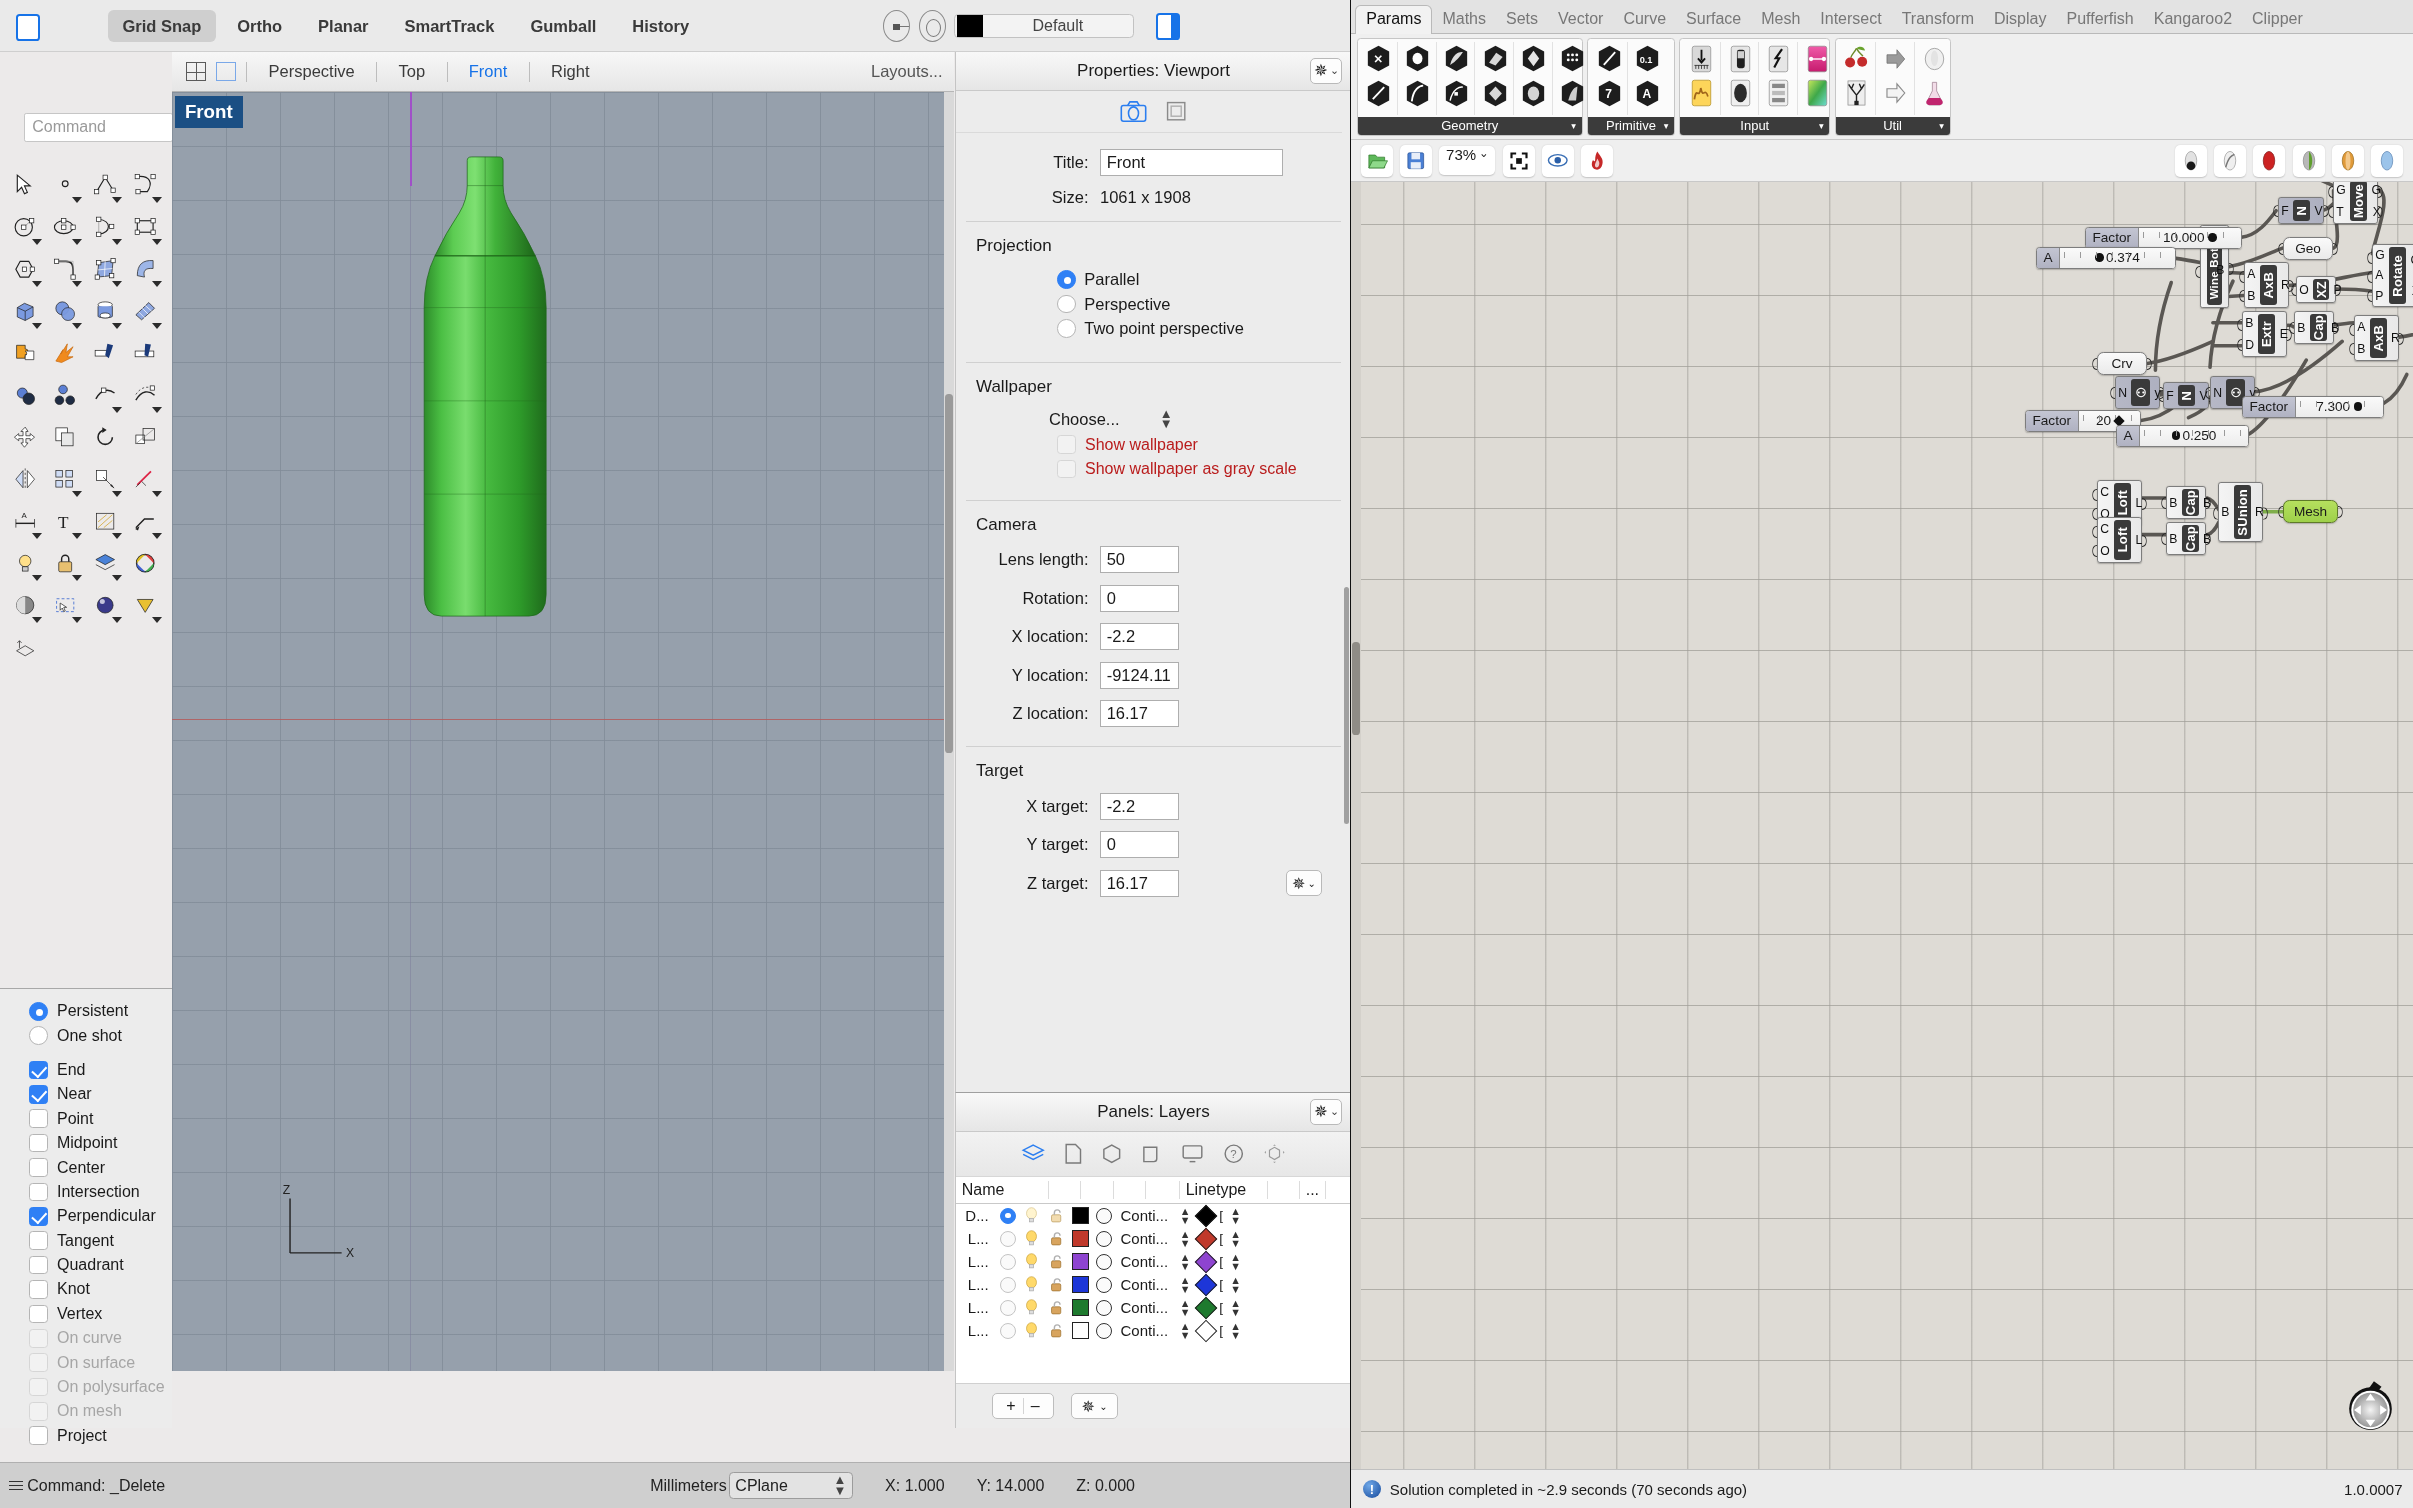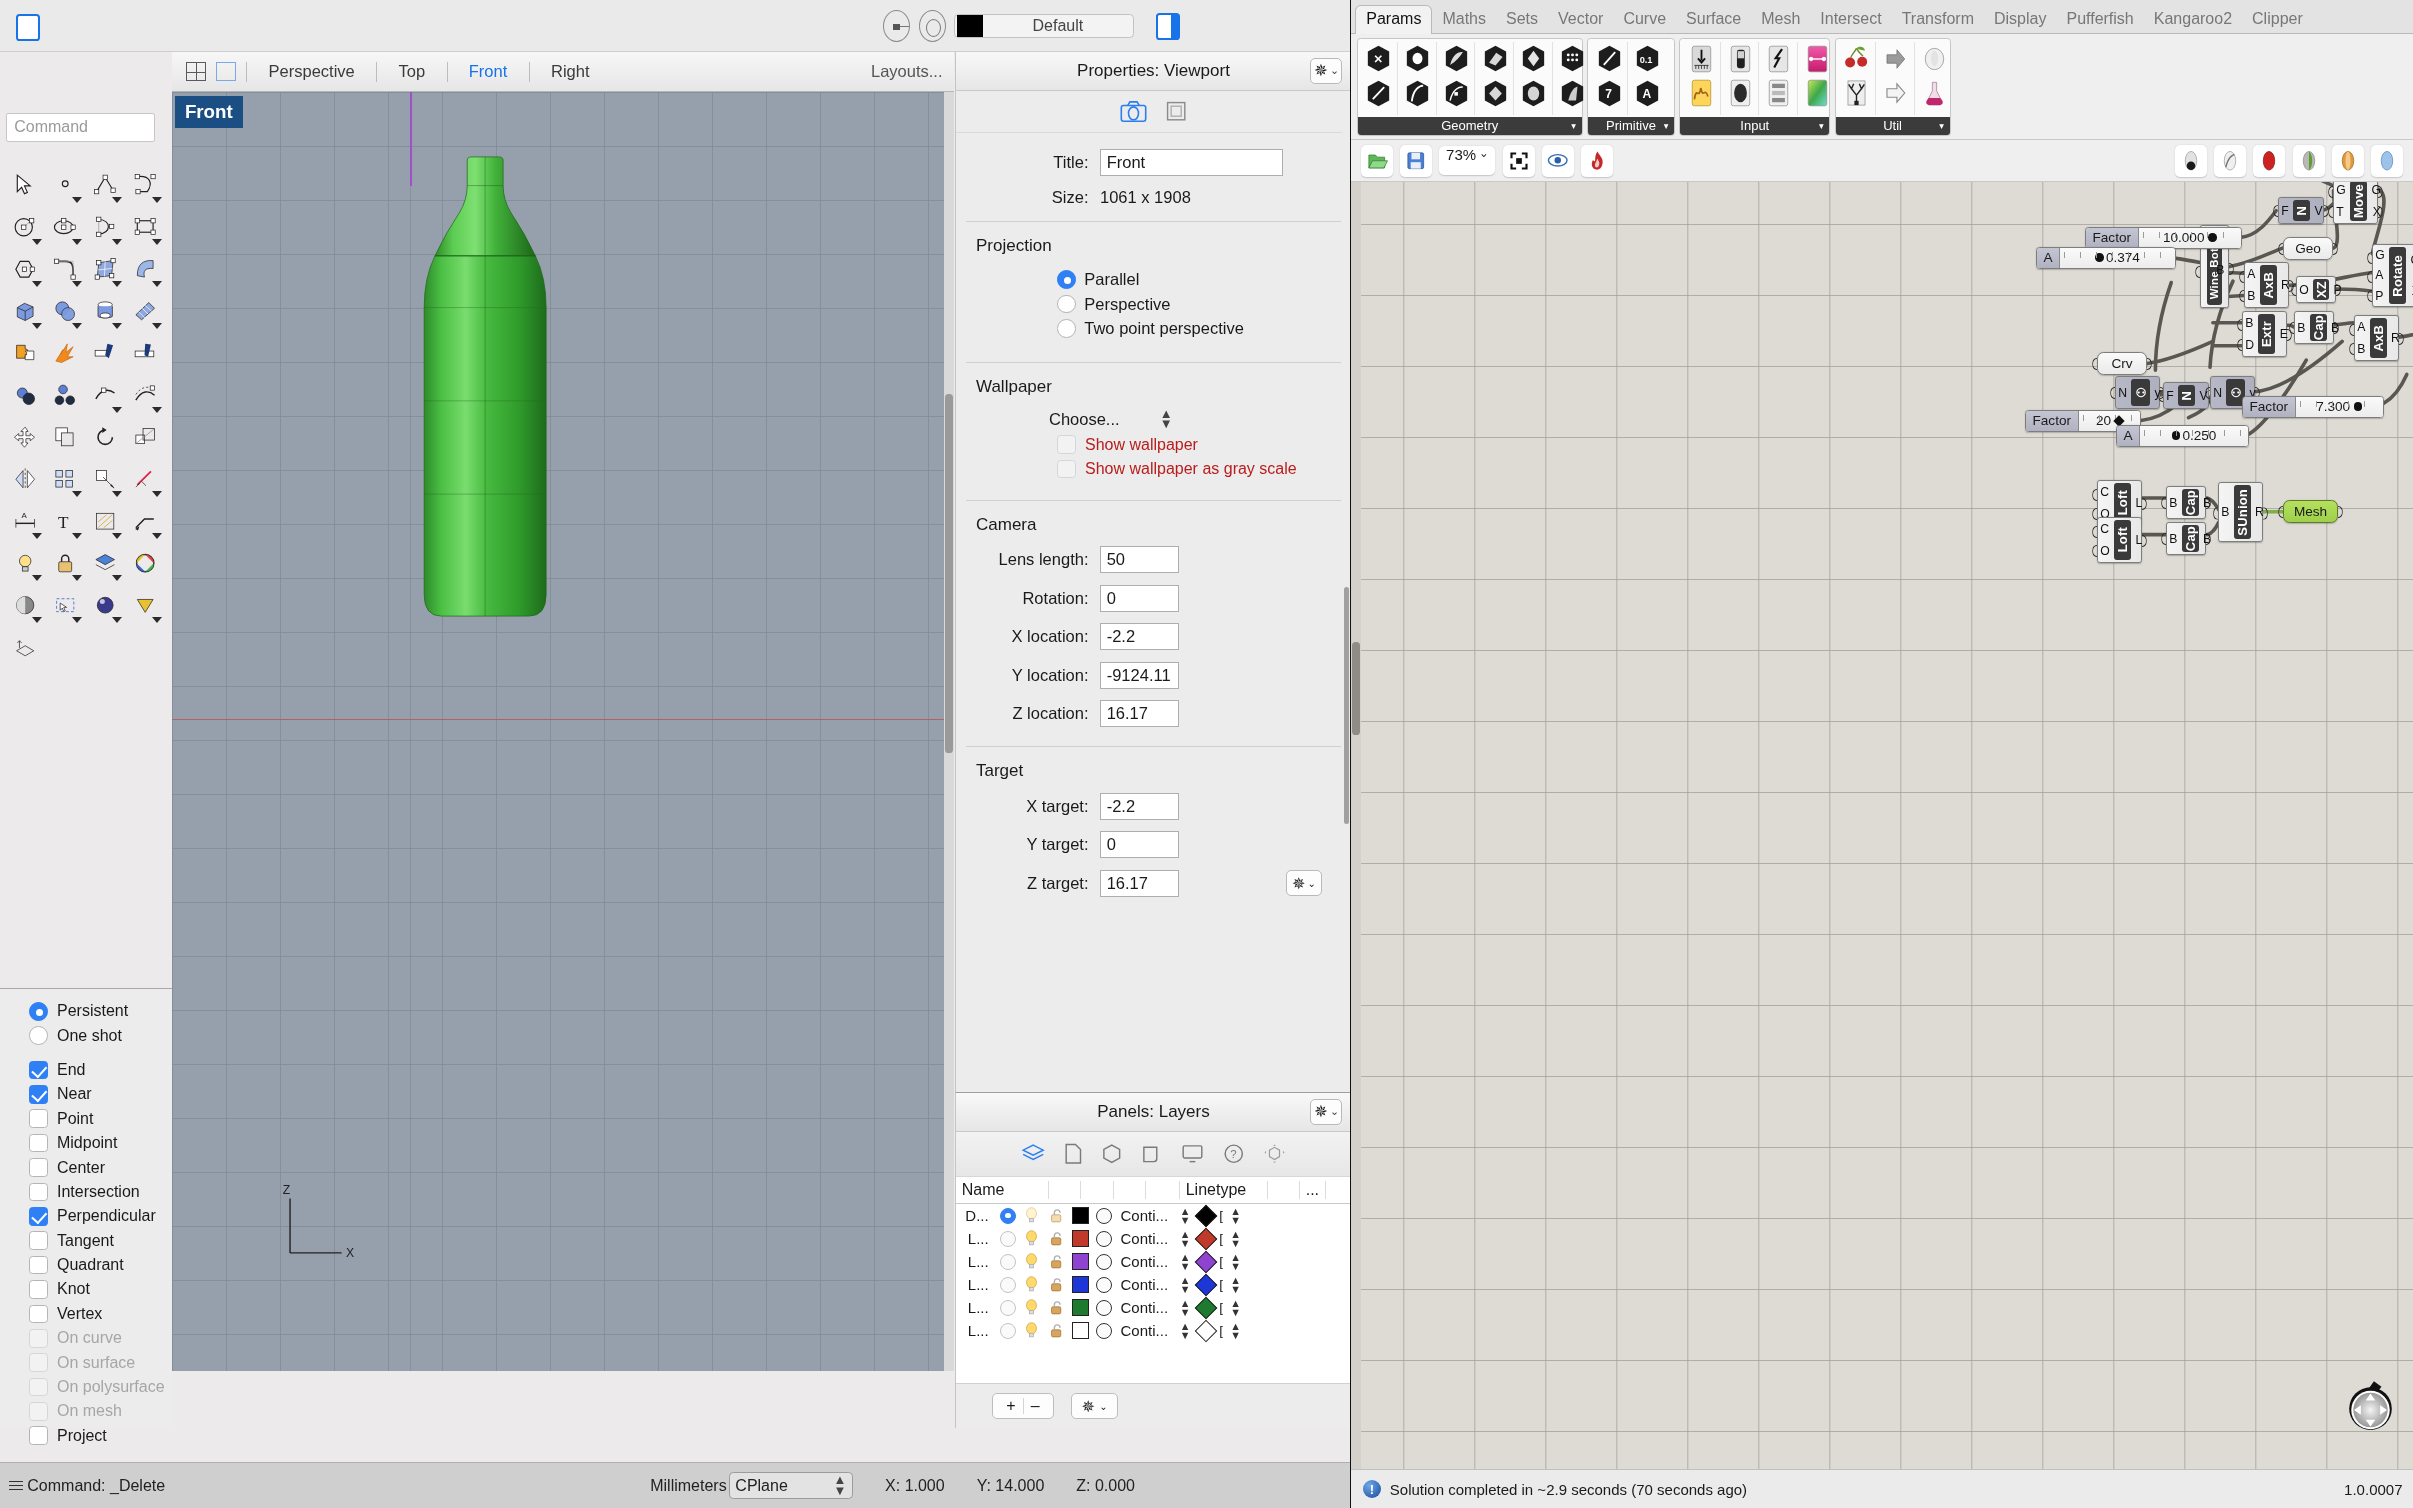--- a/index.html
+++ b/index.html
@@ -27,21 +27,21 @@
   .circ-ico.a::after{content:'';position:absolute;left:8.6px;top:13px;width:7.2px;height:5.7px;background:#555;}
   .circ-ico.a::before{content:'';position:absolute;left:13.6px;top:15px;width:11.5px;height:1.4px;background:#777;}
   .circ-ico.b::after{content:'';position:absolute;left:6.5px;top:8px;width:13px;height:16px;border:1.4px solid #777;border-radius:50%;}
   .layerbox { width:180px; height:24.4px; border:0.7px solid #c2c2c2; border-radius:4.3px; background:#f3f3f3; position:relative; display:flex; align-items:center;}
   .layerbox .swatch { width:26px; height:21.5px; background:#000; margin-left:1.4px;}
   .layerbox .lbl { flex:1; text-align:center; font-size:16px; color:#444;}
   .rpanel-toggle { width:24.4px; height:27px; border:2.2px solid #1773e8; border-radius:3.6px; background:#fff; margin-left:21.5px; position:relative;}
   .rpanel-toggle::after{content:'';position:absolute;right:-0.7px;top:-0.7px;bottom:-0.7px;width:8px;background:#1773e8;border-radius:0 1.4px 1.4px 0;}
 
   
-  .cmd-input { position:absolute; left:6px; top:113px; width:149px; height:29px; background:#fff; border:0.7px solid #c6c6c6; border-radius:2.2px; font-size:16px; color:#9a9a9a; padding:4.3px 7.2px; }
+  .cmd-input { position:absolute; left:24px; top:113px; width:149px; height:29px; background:#fff; border:0.7px solid #c6c6c6; border-radius:2.2px; font-size:16px; color:#9a9a9a; padding:4.3px 7.2px; }
   .toolpal { position:absolute; left:5.7px; top:164px; width:165px; display:flex; flex-wrap:wrap; }
   .tool { width:40px; height:42px; position:relative; display:flex; align-items:center; justify-content:center; }
   .tool svg { display:block; }
   .tool .caret { position:absolute; right:3.6px; bottom:2.9px; width:0;height:0;border-left:5px solid transparent;border-right:5px solid transparent;border-top:6.5px solid #2b2b2b;}
 
   
   .osnap { position:absolute; left:0; top:988px; width:172px; bottom:80px; background:#ececec; border-top:1.4px solid #a8a8a8; padding:10px 0 0 29px; }
   .osnap .row { display:flex; align-items:center; height:24.4px; font-size:16px;}
   .osnap .row.gap { margin-top:10px; }
   .radio { width:18.7px; height:18.7px; border-radius:50%; border:0.7px solid #b5b5b5; background:#fff; margin-right:9.3px; flex:none; position:relative;}
@@ -196,20 +196,28 @@
 </style>
 </head>
 <body>
 
 <div class="app">
 
   <div class="rhino">
 
     <div class="rh-topbar">
       <div class="sidebar-toggle"></div>
+      <div class="tgroup">
+        <div class="tg active">Grid Snap</div>
+        <div class="tg">Ortho</div>
+        <div class="tg">Planar</div>
+        <div class="tg">SmartTrack</div>
+        <div class="tg">Gumball</div>
+        <div class="tg">History</div>
+      </div>
       <div class="rh-topright">
         <div class="circ-ico a"></div>
         <div class="circ-ico b"></div>
         <div class="layerbox">
           <div class="swatch"></div>
           <div class="lbl">Default</div>
         </div>
         <div class="rpanel-toggle"></div>
       </div>
     </div>

